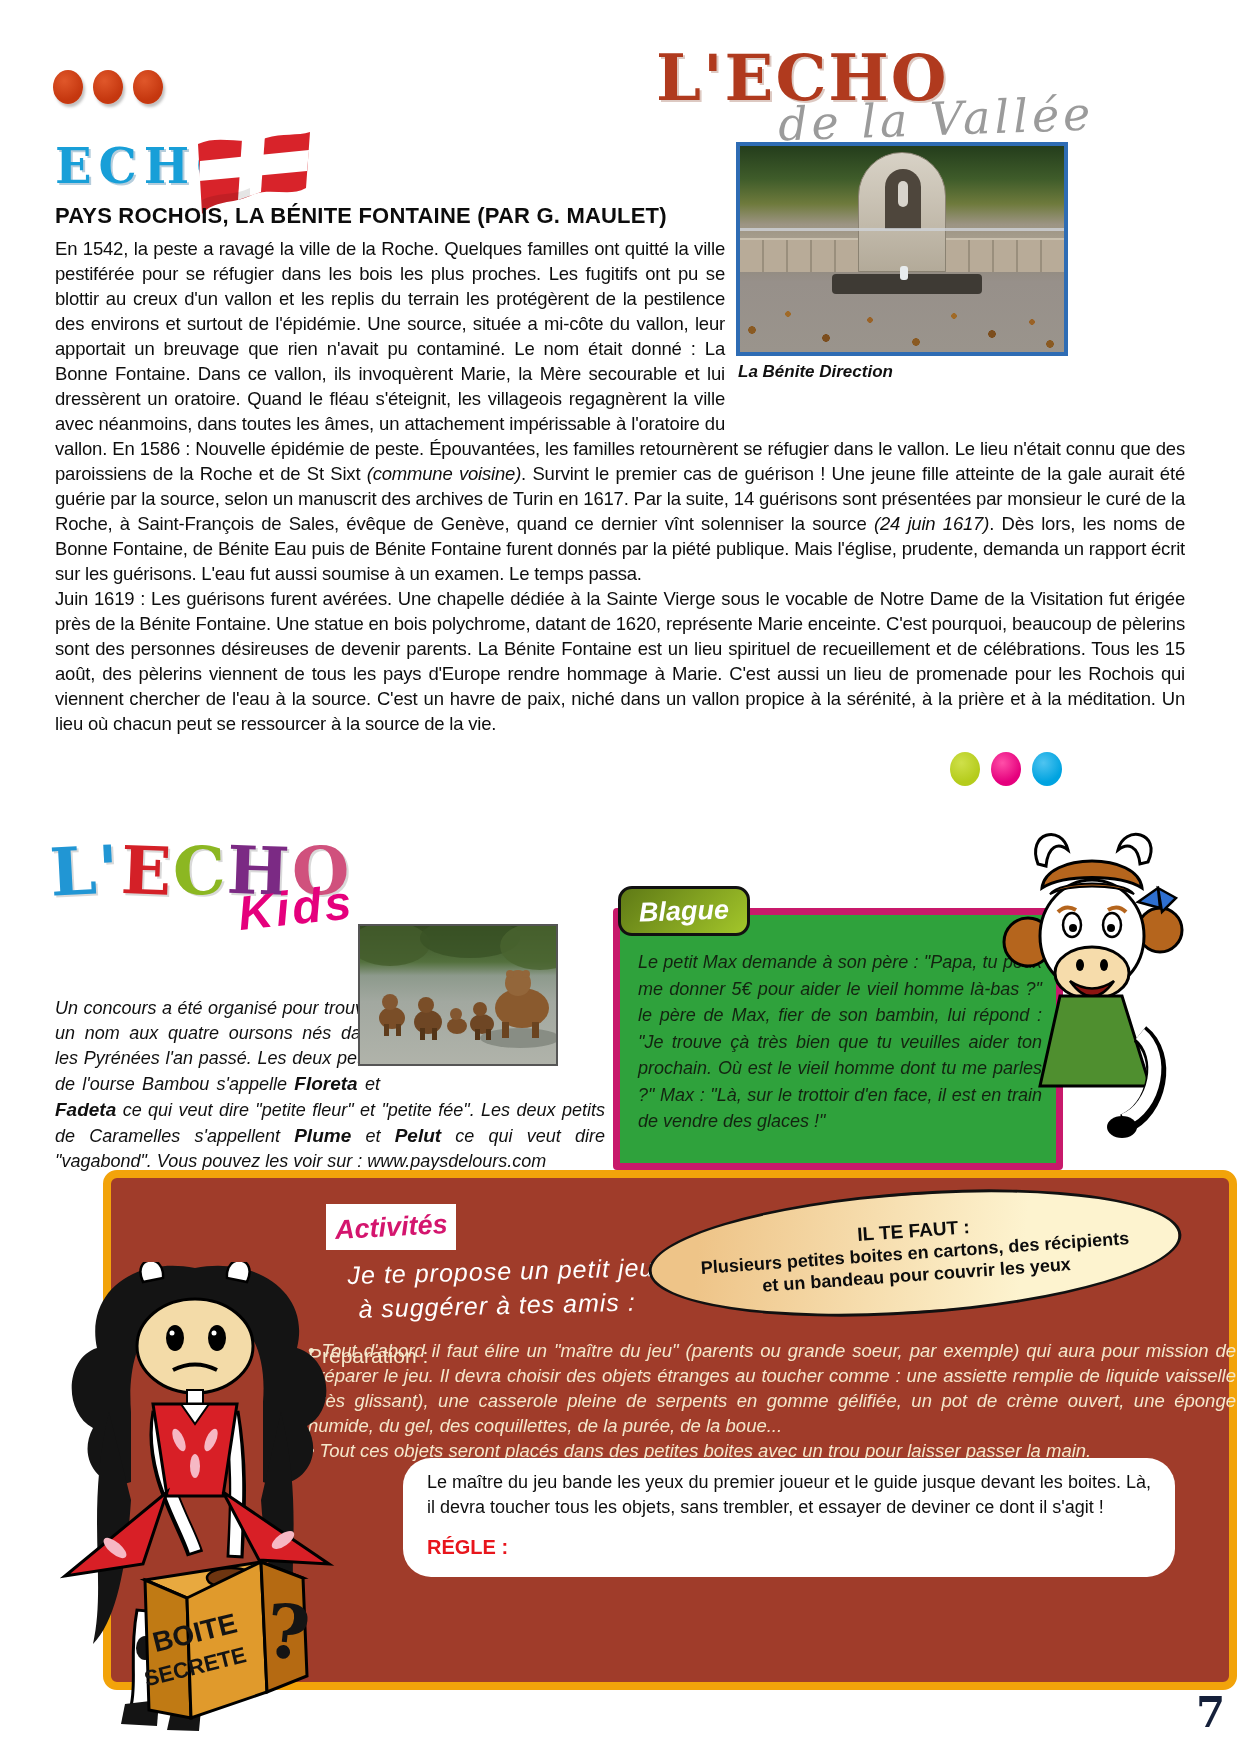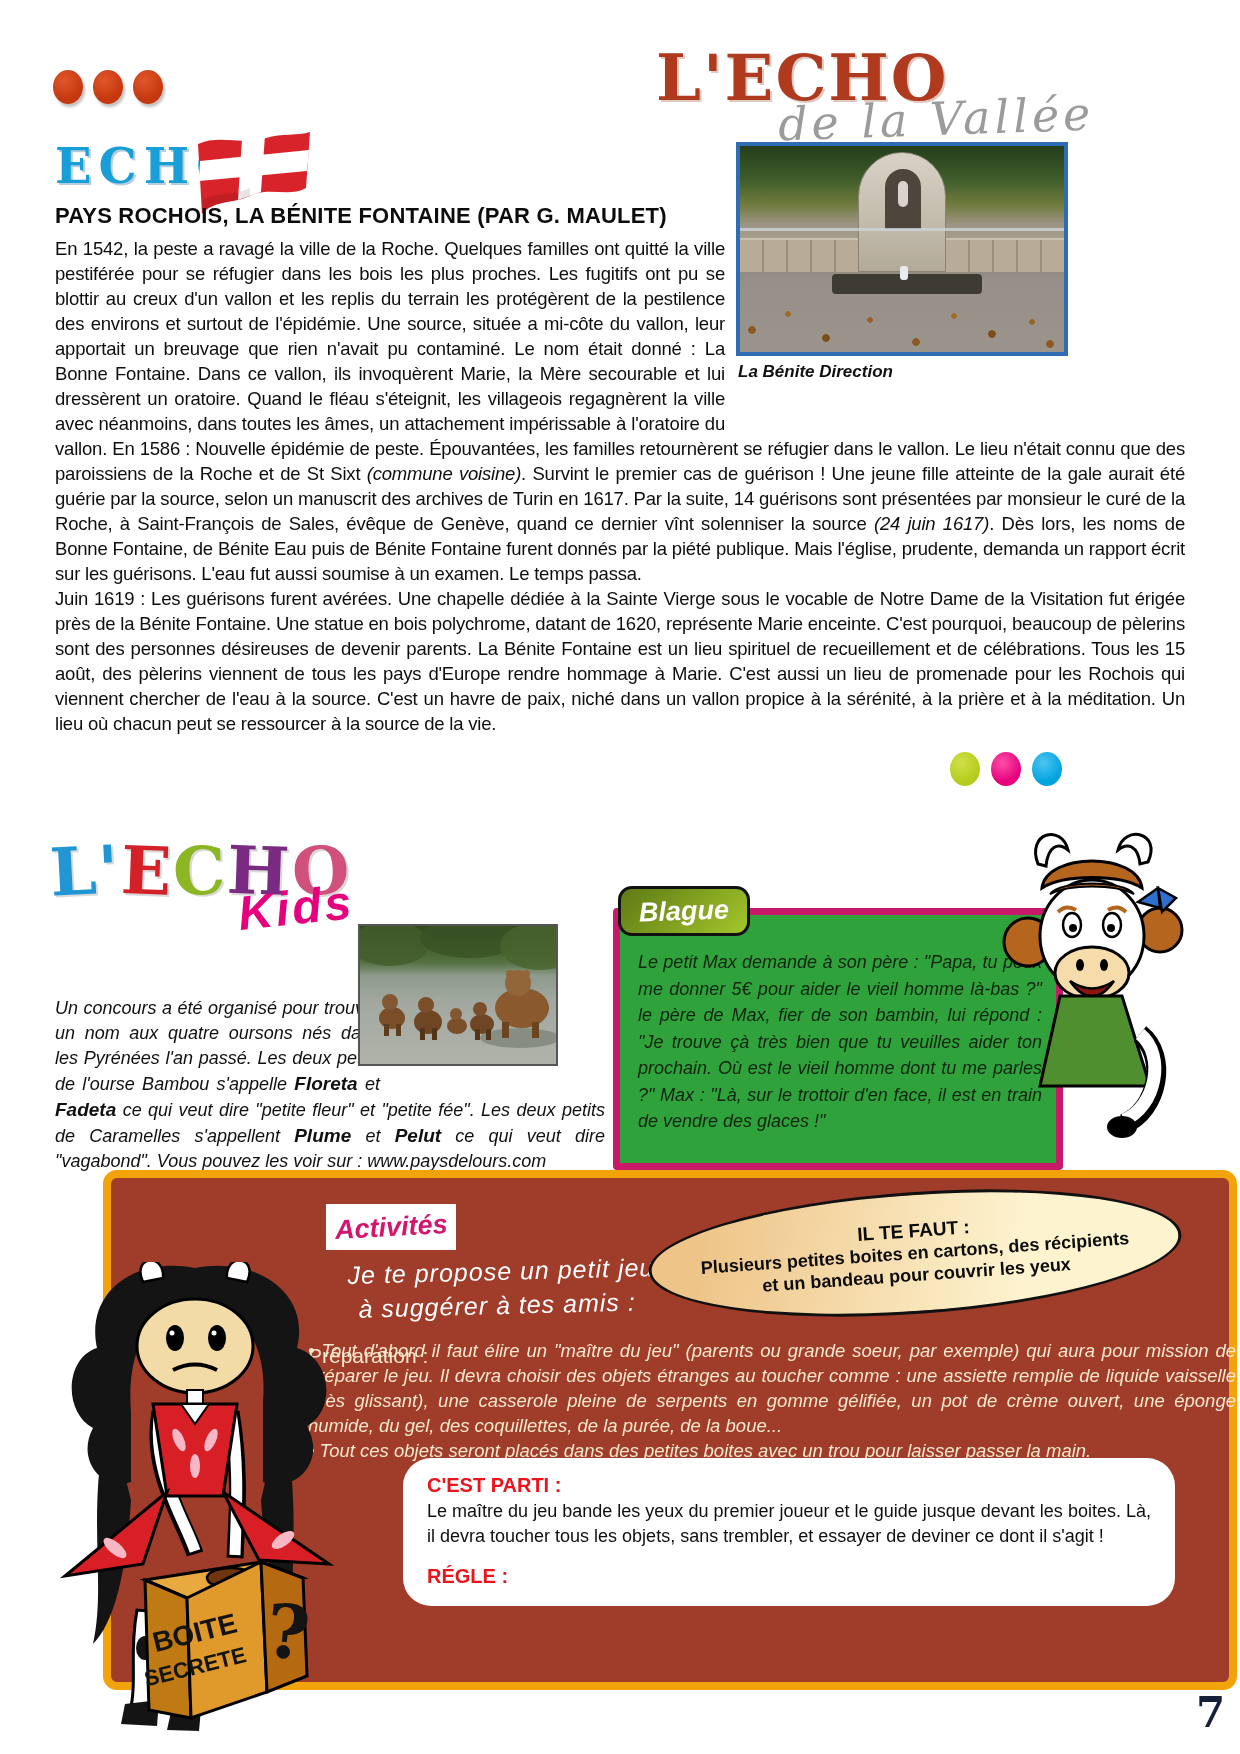--- a/index.html
+++ b/index.html
@@ -277,21 +277,20 @@
     <div class="need-ellipse">
       <div class="nt">IL TE FAUT :</div>
       <div class="nx">Plusieurs petites boites en cartons, des récipients et un bandeau pour couvrir les yeux</div>
     </div>
     <div class="prep-label">Préparation :</div>
     <div class="prep-bullets">
       <p>• Tout d'abord il faut élire un "maître du jeu" (parents ou grande soeur, par exemple) qui aura pour mission de préparer le jeu. Il devra choisir des objets étranges au toucher comme : une assiette remplie de liquide vaisselle (très glissant), une casserole pleine de serpents en gomme gélifiée, un pot de crème ouvert, une éponge humide, du gel, des coquillettes, de la purée, de la boue...</p>
       <p>• Tout ces objets seront placés dans des petites boites avec un trou pour laisser passer la main.</p>
     </div>
     <div class="steps-box">
-      <div class="step-label">C'EST PARTI :</div>
       <p class="step-text">Le maître du jeu bande les yeux du premier joueur et le guide jusque devant les boites. Là, il devra toucher tous les objets, sans trembler, et essayer de deviner ce dont il s'agit !</p>
       <div class="step-gap"></div>
       <div class="step-label">RÉGLE :</div>
     </div>
   </div>
 
   <div class="abs cow-left">
     <svg width="300" height="470" viewBox="0 0 300 470">
       <path d="M150,6 C90,-6 40,30 52,86 C20,96 18,150 48,166 C30,200 60,230 86,220 L86,150 C80,70 120,40 150,44 C180,40 224,64 218,140 L218,220 C250,232 282,200 262,164 C292,148 286,96 252,86 C266,30 210,-6 150,6 Z" fill="#141414"></path>
       <path d="M64,150 C40,250 62,320 48,382 C72,358 82,300 86,238 Z" fill="#141414"></path>

